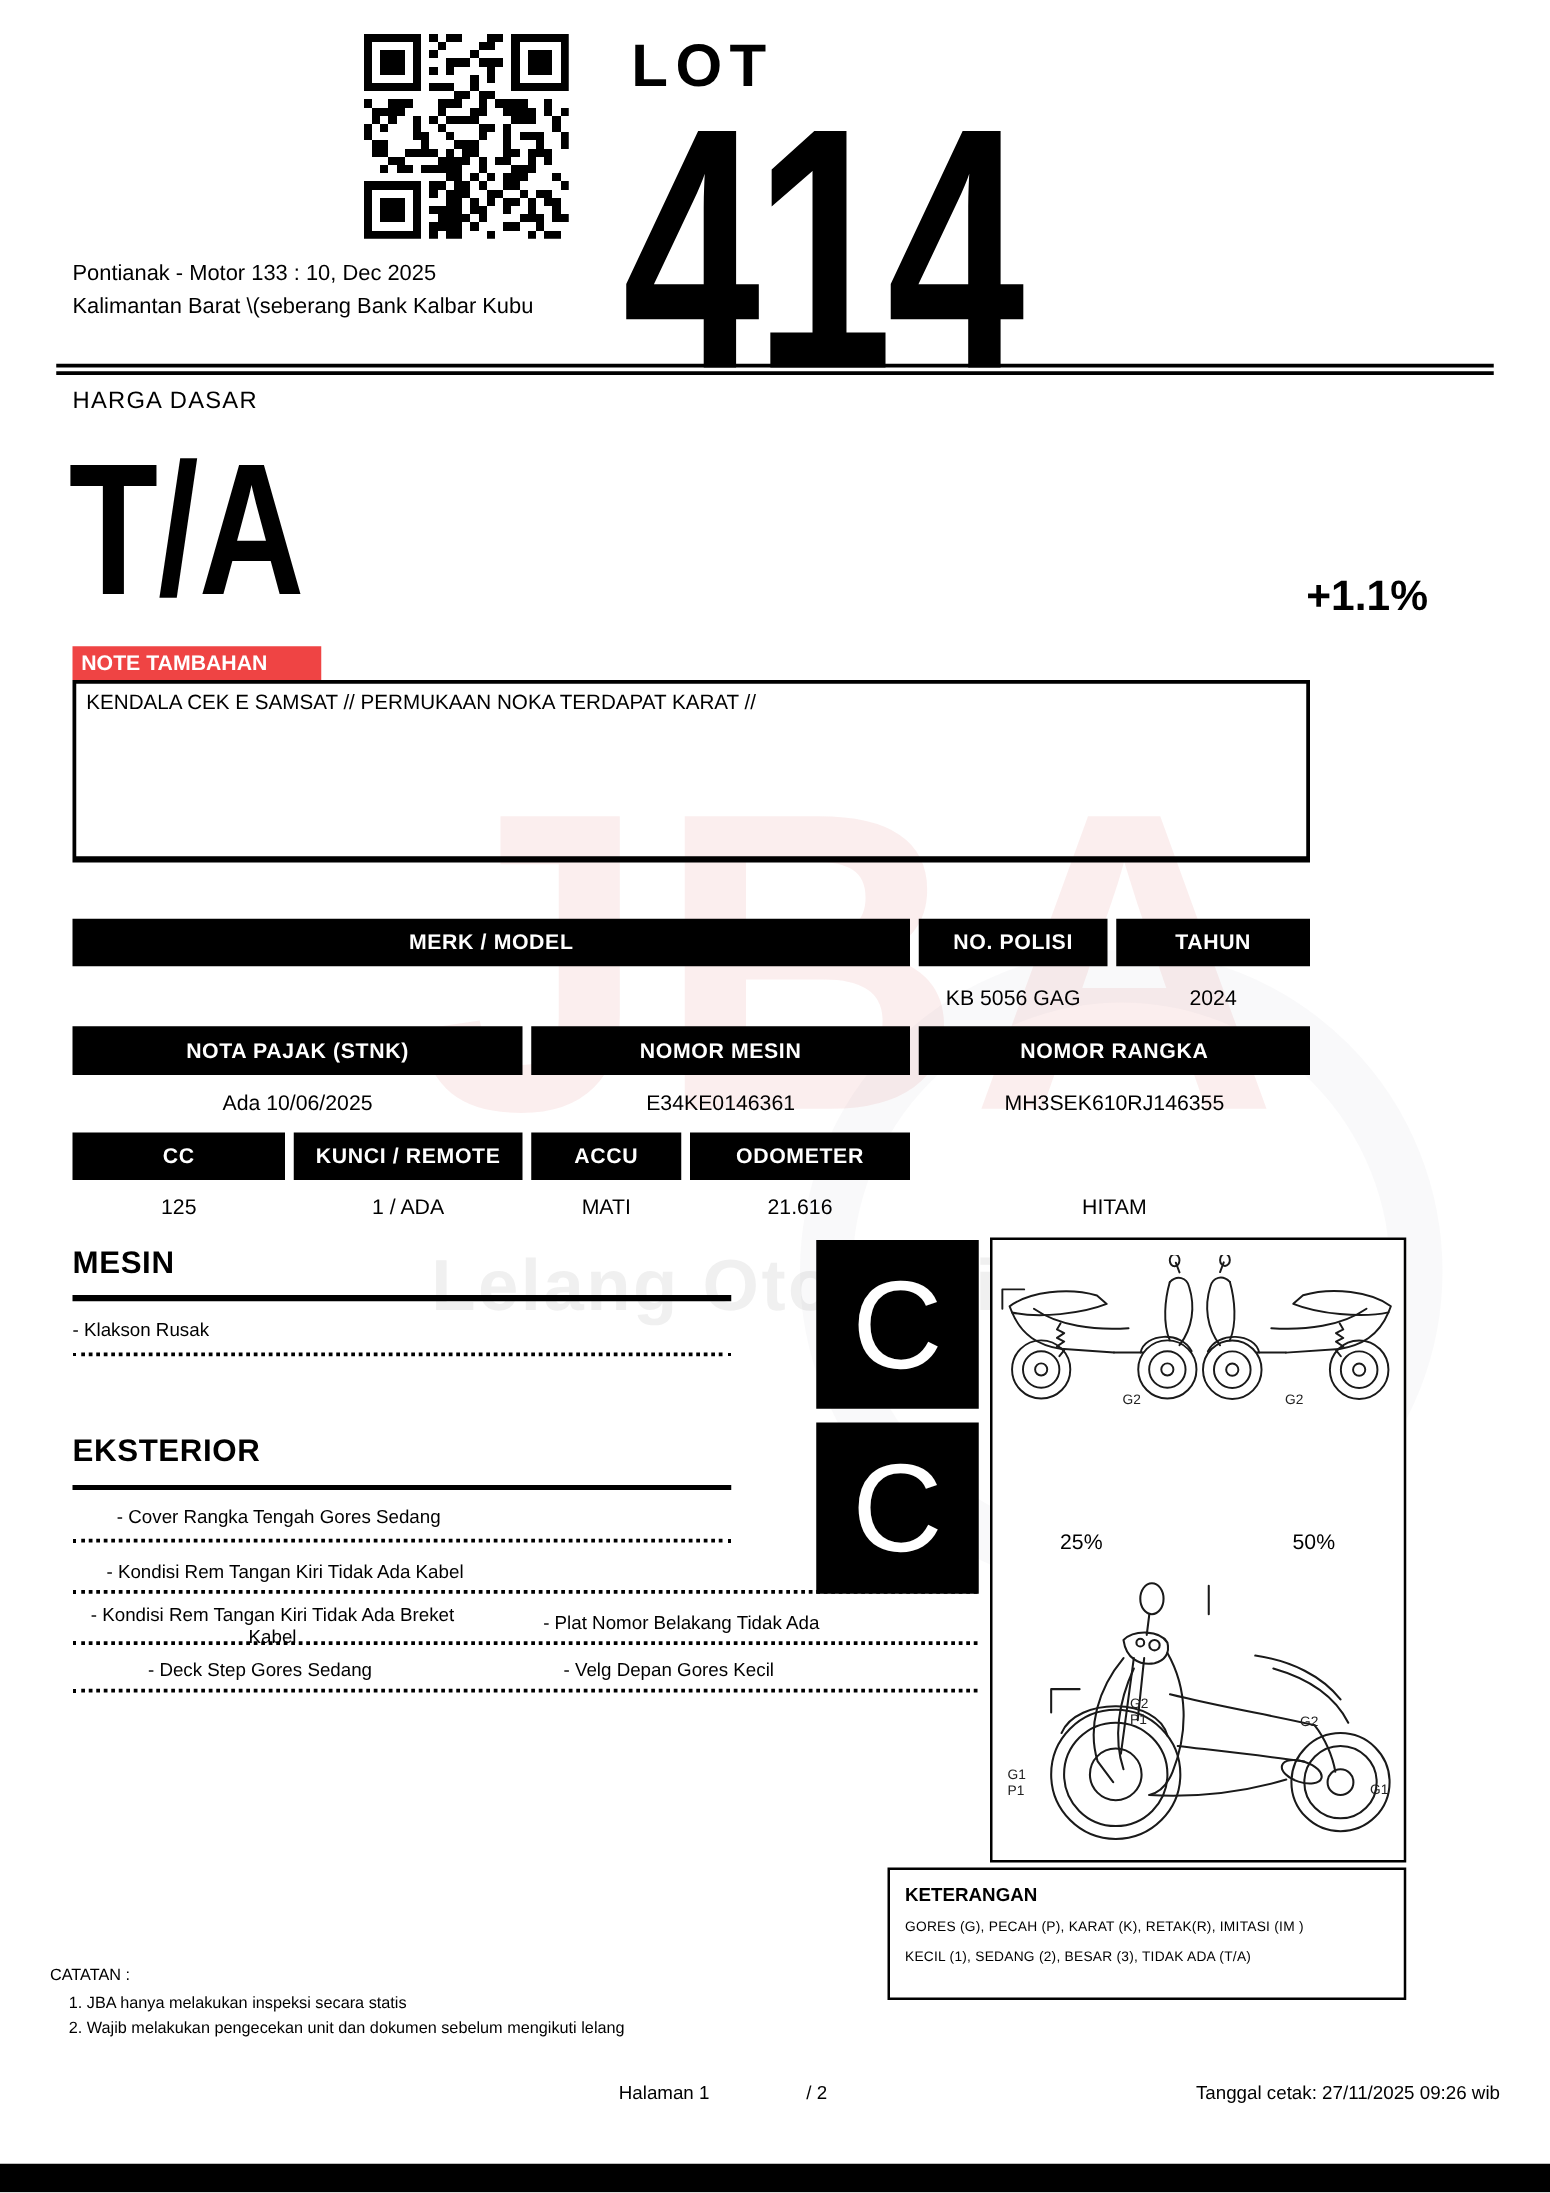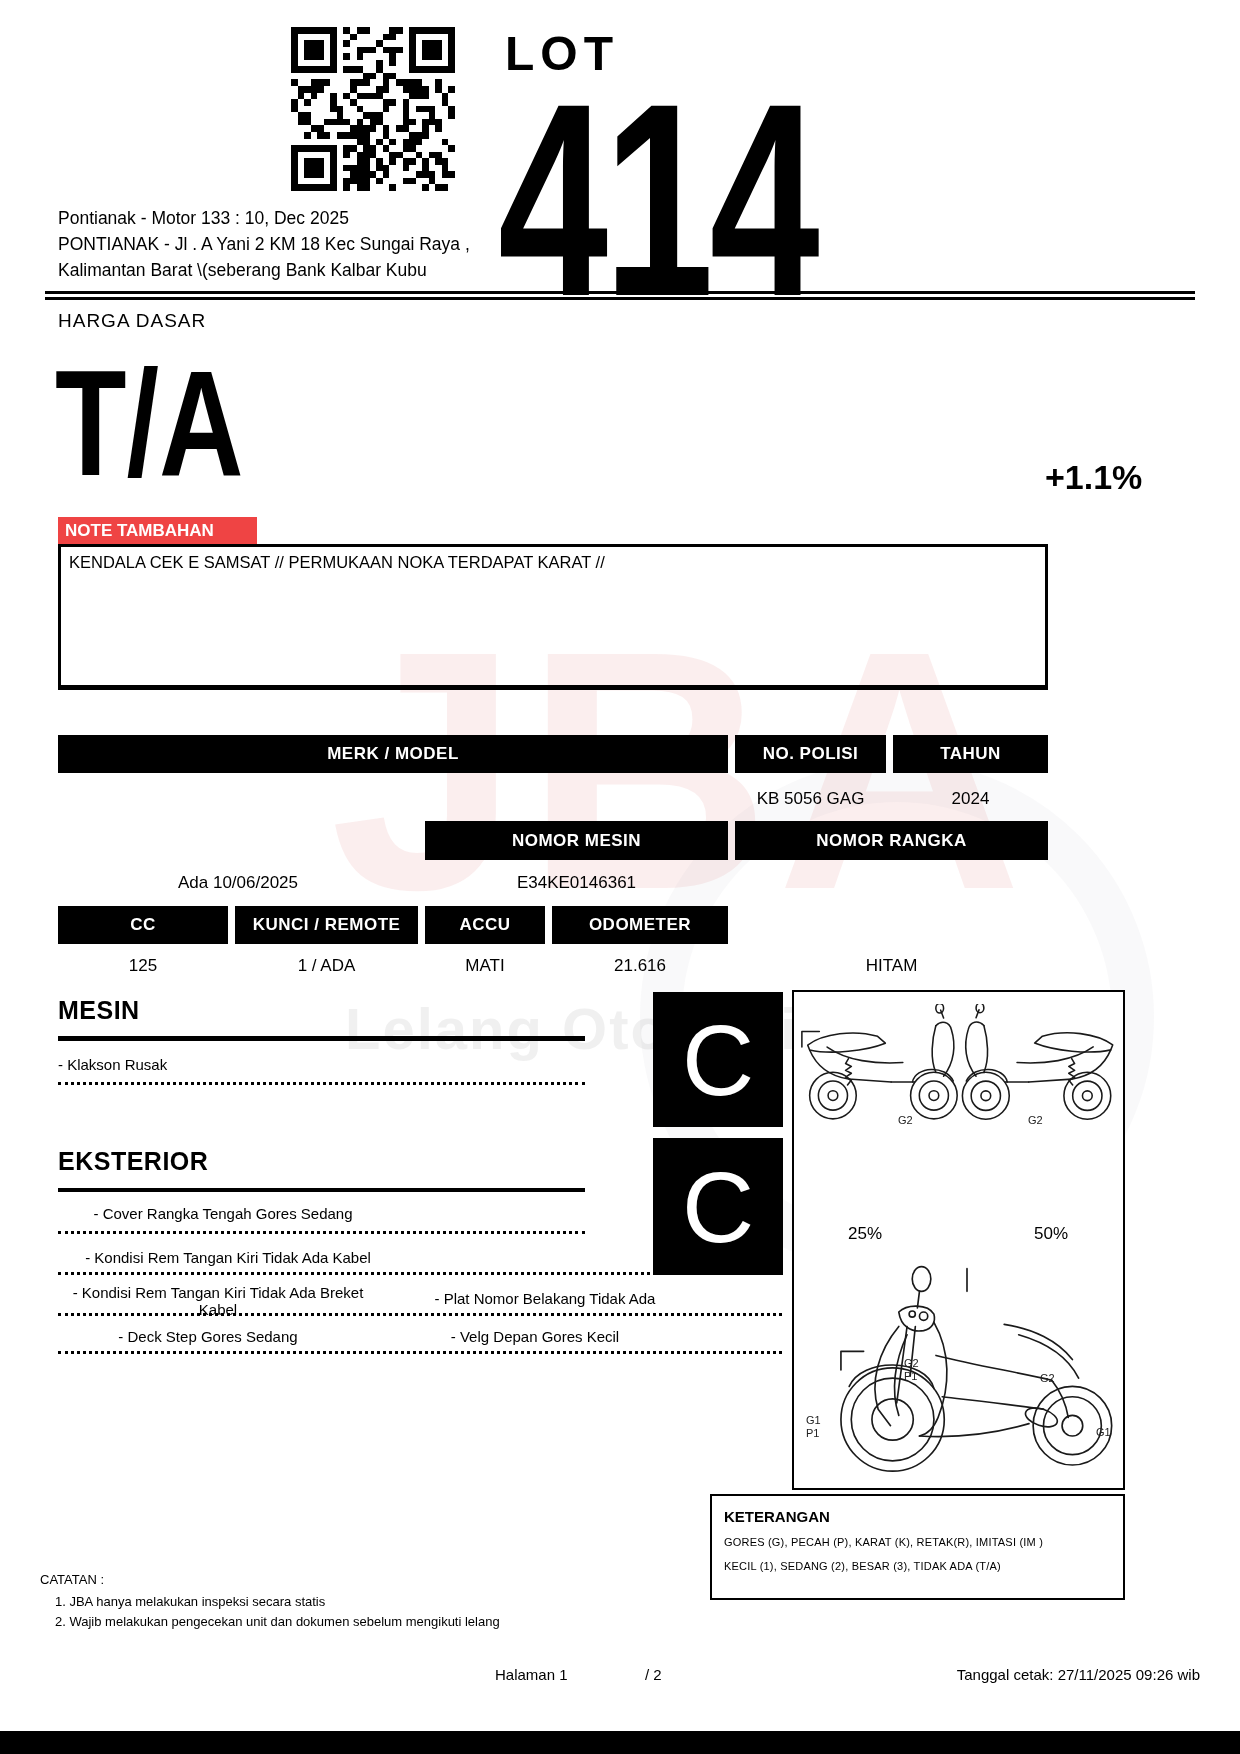--- a/index.html
+++ b/index.html
@@ -262,21 +262,20 @@
         <rect x="1" y="19" width="5" height="5" fill="#fff"></rect>
         <rect x="2" y="20" width="3" height="3" fill="#000"></rect>
       </svg>
   </div>
 
   <div class="abs lot-label" style="left:505px;top:26px;">LOT</div>
   <div class="abs lot-number" style="left:498px;top:62px;">414</div>
 
   <div class="abs loc" style="left:58px;top:205px;width:480px;">
     <div>Pontianak - Motor 133 : 10, Dec 2025</div>
-    <div>PONTIANAK - Jl . A Yani 2 KM 18 Kec Sungai Raya ,</div>
     <div>Kalimantan Barat \(seberang Bank Kalbar Kubu</div>
   </div>
 
   <div class="abs rule2" style="left:45px;top:291px;width:1150px;height:9px;">
     <div class="r" style="top:0;"></div>
       <div class="r" style="top:6px;"></div>
   </div>
 
   <div class="abs harga-label" style="left:58px;top:310px;">HARGA DASAR</div>
   <div class="abs harga-value" style="left:55px;top:348px;">T/A</div>
@@ -286,24 +285,26 @@
   <div class="abs hcell" style="left:58px;top:735px;width:670px;height:38px;">MERK / MODEL</div>
 
   <div class="abs note-box" style="left:58px;top:544px;width:990px;height:146px;">
     <span>KENDALA CEK E SAMSAT // PERMUKAAN NOKA TERDAPAT KARAT //</span>
   </div>
   <div class="abs hcell" style="left:735px;top:735px;width:151px;height:38px;">NO. POLISI</div>
   <div class="abs hcell" style="left:893px;top:735px;width:155px;height:38px;">TAHUN</div>
   <div class="abs vcell" style="left:735px;top:780px;width:151px;height:38px;">KB 5056 GAG</div>
   <div class="abs vcell" style="left:893px;top:780px;width:155px;height:38px;">2024</div>
 
+  <div class="abs hcell" style="left:58px;top:821px;width:360px;height:39px;">NOTA PAJAK (STNK)</div>
   <div class="abs hcell" style="left:425px;top:821px;width:303px;height:39px;">NOMOR MESIN</div>
   <div class="abs hcell" style="left:735px;top:821px;width:313px;height:39px;">NOMOR RANGKA</div>
   <div class="abs vcell" style="left:58px;top:864px;width:360px;height:38px;">Ada 10/06/2025</div>
   <div class="abs vcell" style="left:425px;top:864px;width:303px;height:38px;">E34KE0146361</div>
+  <div class="abs vcell" style="left:735px;top:864px;width:313px;height:38px;">MH3SEK610RJ146355</div>
 
   <div class="abs hcell" style="left:58px;top:906px;width:170px;height:38px;">CC</div>
   <div class="abs hcell" style="left:235px;top:906px;width:183px;height:38px;">KUNCI / REMOTE</div>
   <div class="abs hcell" style="left:425px;top:906px;width:120px;height:38px;">ACCU</div>
   <div class="abs hcell" style="left:552px;top:906px;width:176px;height:38px;">ODOMETER</div>
   <div class="abs vcell" style="left:58px;top:948px;width:170px;height:36px;">125</div>
   <div class="abs vcell" style="left:235px;top:948px;width:183px;height:36px;">1 / ADA</div>
   <div class="abs vcell" style="left:425px;top:948px;width:120px;height:36px;">MATI</div>
   <div class="abs vcell" style="left:552px;top:948px;width:176px;height:36px;">21.616</div>
   <div class="abs vcell" style="left:735px;top:948px;width:313px;height:36px;">HITAM</div>

